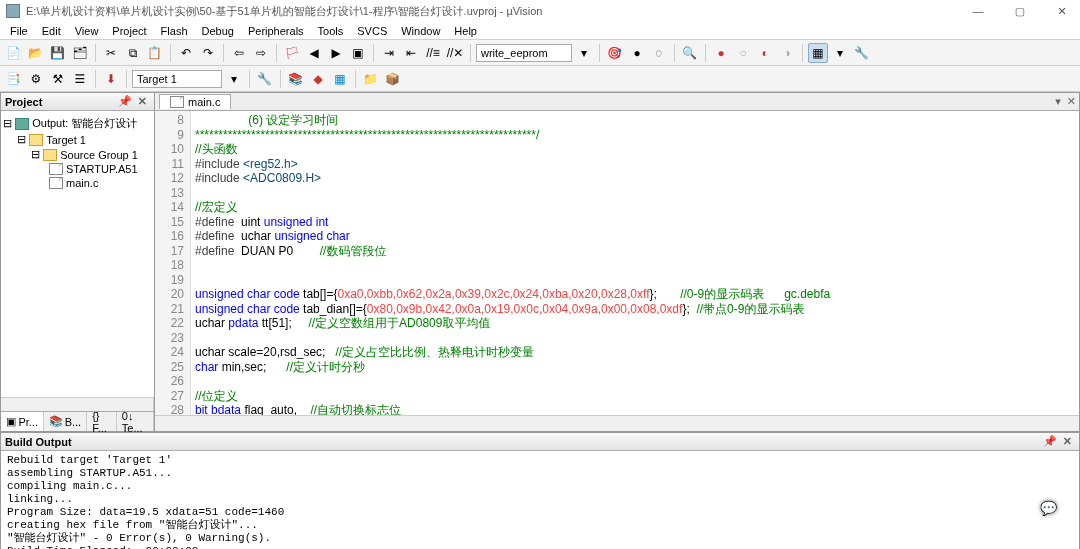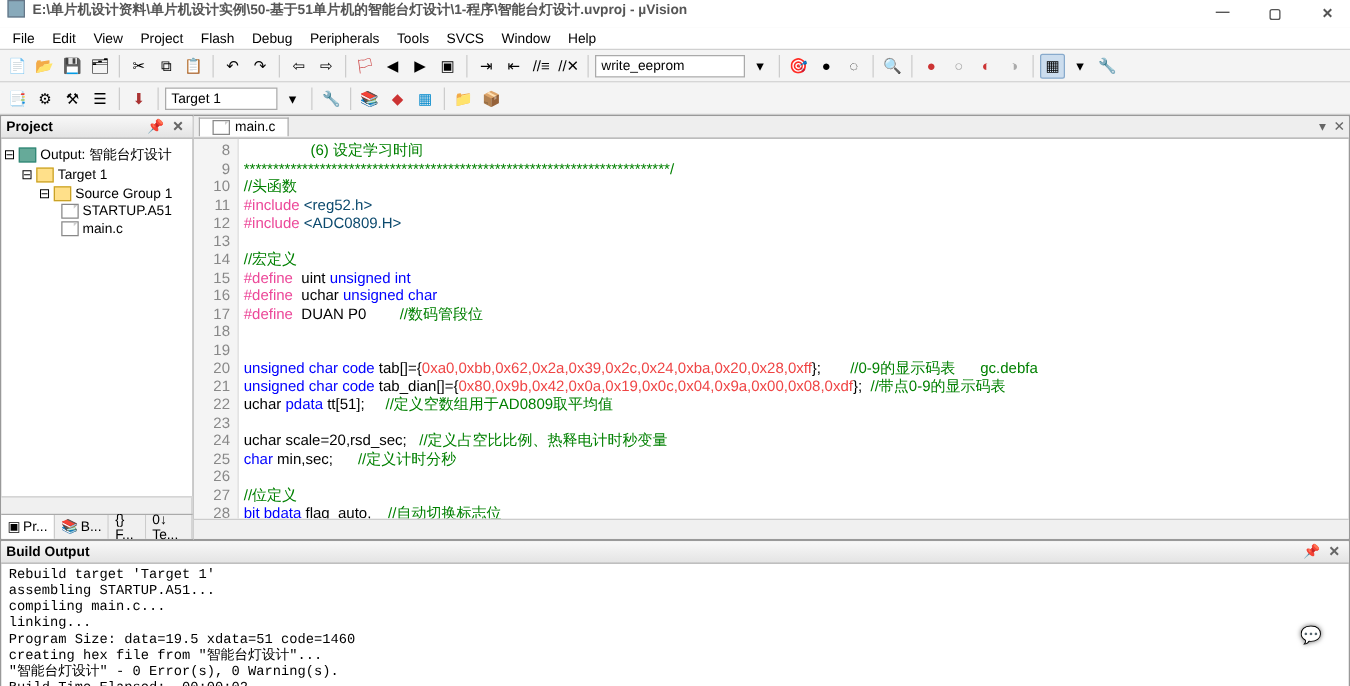--- a/index.html
+++ b/index.html
@@ -1,17 +1,17 @@
 <!DOCTYPE html>
 <html><head>
 <meta charset="utf-8">
 <style>
 * { margin:0; padding:0; box-sizing:border-box; font-family:"Microsoft YaHei",Tahoma,sans-serif; }
 body { width:1080px; height:549px; background:#f0f0f0; font-size:11px; overflow:hidden; position:relative; }
-.titlebar { height:22px; background:#fff; display:flex; padding:0 6px; color:#555; font-size:11px;font-weight:bold; }
+.titlebar { height:22px; background:#fff; display:flex; align-items:center; padding:0 6px; color:#555; font-size:11px; }
 .titlebar .spacer { flex:1; }
 .winbtns { display:flex; gap:18px; }
 .winbtn { width:24px; height:20px; display:flex; align-items:center; justify-content:center; color:#555; font-size:11px; cursor:pointer; }
 .menubar { height:18px; background:#fff; display:flex; align-items:center; padding:0 4px; gap:2px; border-bottom:1px solid #d0d0d0; font-size:11px; }
 .menubar span { padding:2px 6px; cursor:pointer; }
 .toolbar { height:26px; background:#f4f4f4; border-bottom:1px solid #ccc; display:flex; align-items:center; padding:0 4px; gap:2px; }
 .tbtn { width:20px; height:20px; display:flex; align-items:center; justify-content:center; border:1px solid transparent; border-radius:2px; cursor:pointer; font-size:12px; }
 .tsep { width:1px; height:18px; background:#ccc; margin:0 3px; }
 .tbox { height:18px; border:1px solid #aaa; padding:0 4px; font-size:11px; background:#fff; }
 .mainrow { display:flex; height:340px; }
@@ -31,21 +31,21 @@
 .projtabs { height:20px; border-top:1px solid #aaa; display:flex; font-size:11px; }
 .projtab { padding:2px 5px; border-right:1px solid #ccc; background:#f0f0f0; cursor:pointer; display:flex; align-items:center; gap:2px;}
 .projtab.active { background:#fff; }
 .editor { flex:1; display:flex; flex-direction:column; background:#fff; border:1px solid #999; border-left:none; }
 .edtabs { height:18px; background:#eee; border-bottom:1px solid #aaa; display:flex; align-items:center; padding-left:4px; }
 .edtab { background:#fff; border:1px solid #aaa; border-bottom:none; padding:1px 10px; font-size:11px; display:flex; align-items:center; gap:4px; cursor:pointer; }
 .edtabs .spacer{flex:1}
 .code { flex:1; display:flex; overflow:hidden; font-family:Consolas,"Courier New",monospace; font-size:12px; line-height:14.5px; }
 .gutter { width:36px; background:#f4f4f4; border-right:1px solid #ddd; text-align:right; padding:2px 6px 2px 0; color:#888; }
 .codetext { flex:1; padding:2px 4px; white-space:pre; overflow:hidden; }
-.c-cmt{color:#008000}.c-pp{color:#ec4899}.c-inc{color:#0c4a6e}.c-kw{color:#0000ff}.c-str{color:#ef4444}
+.c-cmt{color:#008000}.c-pp{color:#404040}.c-inc{color:#0c4a6e}.c-kw{color:#0000ff}.c-str{color:#ef4444}
 .hscroll{height:16px;background:#f0f0f0;border-top:1px solid #ccc;}
 .output { border:1px solid #999; background:#fff; height:146px; display:flex; flex-direction:column; }
 .outtext { flex:1; padding:3px 6px; font-family:Consolas,"Courier New",monospace; font-size:11px; line-height:13px; white-space:pre; overflow:auto; }
 .watermark { position:absolute; right:20px; bottom:30px; color:rgba(255,255,255,0.9); font-size:22px; font-weight:bold; text-shadow:0 0 4px rgba(0,0,0,.6); display:flex; align-items:center; gap:6px;}
 .wm-icon{width:22px;height:22px;border-radius:50%;background:rgba(255,255,255,.85);display:flex;align-items:center;justify-content:center;font-size:14px;color:#333;}
 </style>
 </head>
 <body>
 
 <div class="titlebar">
@@ -92,21 +92,21 @@
   <div class="tbtn" style="color:#c44">🏳</div>
   <div class="tbtn">◀</div>
   <div class="tbtn">▶</div>
   <div class="tbtn">▣</div>
   <div class="tsep"></div>
   <div class="tbtn">⇥</div>
   <div class="tbtn">⇤</div>
   <div class="tbtn">//≡</div>
   <div class="tbtn">//✕</div>
   <div class="tsep"></div>
-  <input class="tbox" style="width: 120px;" value="write_eeprom">
+  <input class="tbox" style="width: 96px;" value="write_eeprom">
   <div class="tbtn">▾</div>
   <div class="tsep"></div>
   <div class="tbtn" style="color:#c33">🎯</div>
   <div class="tbtn">●</div>
   <div class="tbtn">◌</div>
   <div class="tsep"></div>
   <div class="tbtn" style="color:#c33">🔍</div>
   <div class="tsep"></div>
   <div class="tbtn" style="color:#c33">●</div>
   <div class="tbtn" style="color:#aaa">○</div>

